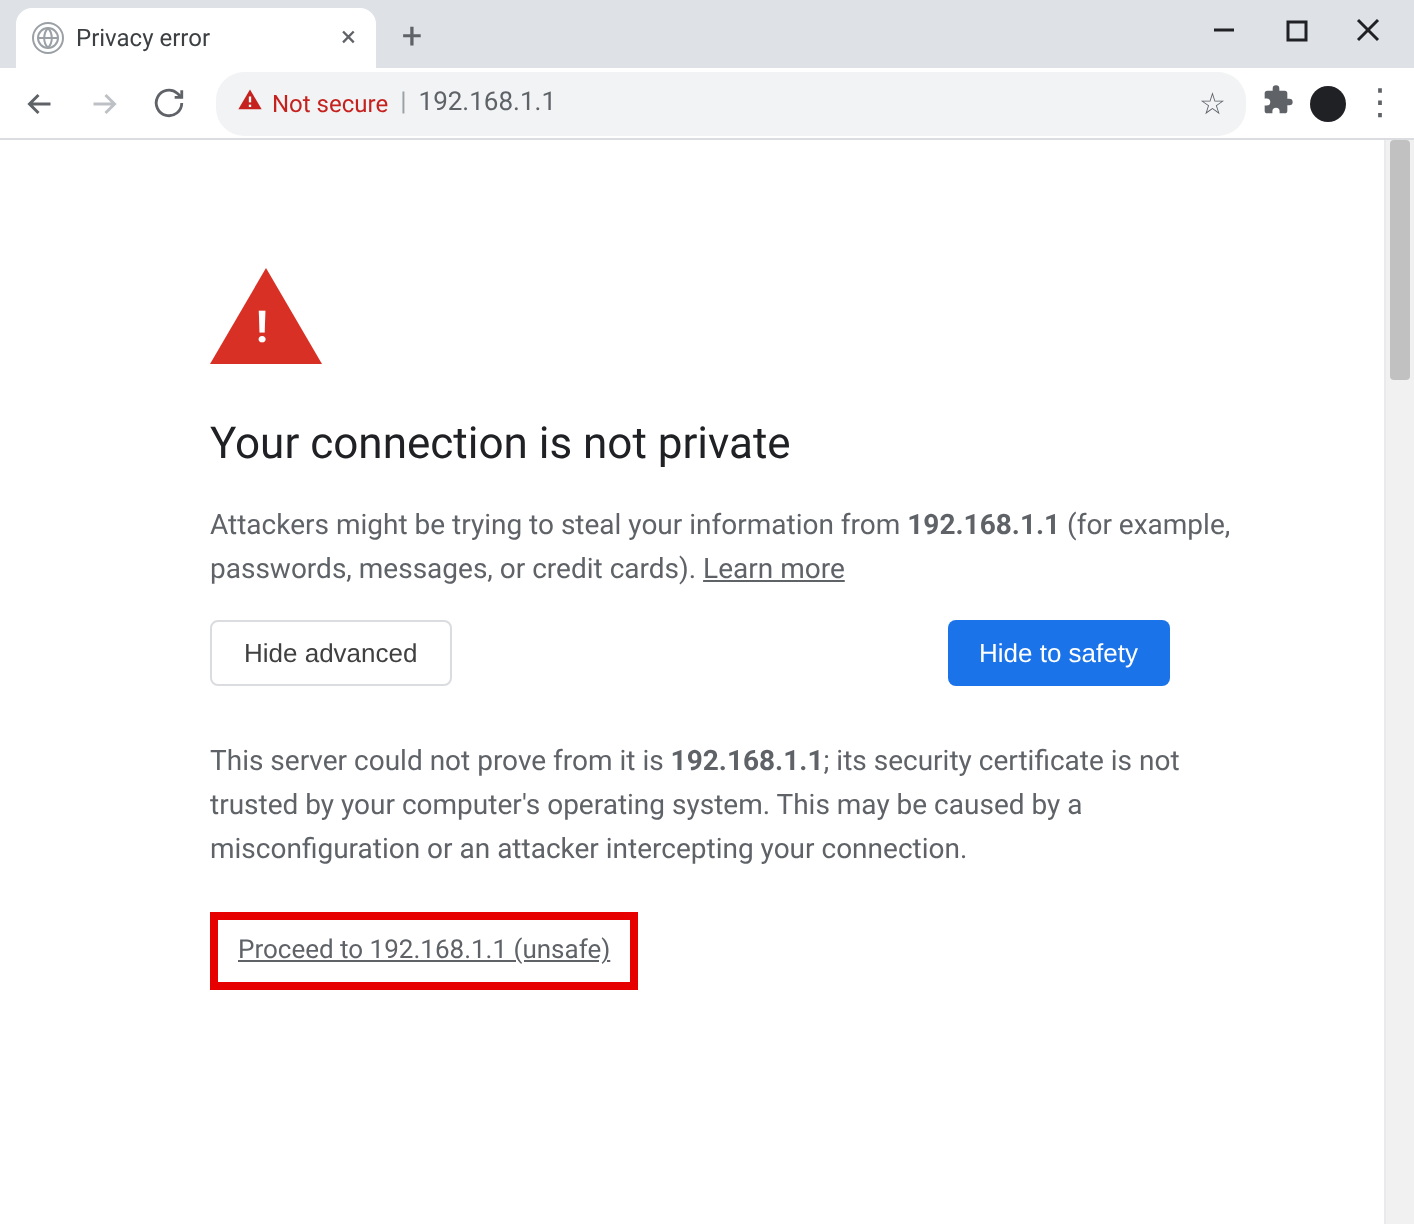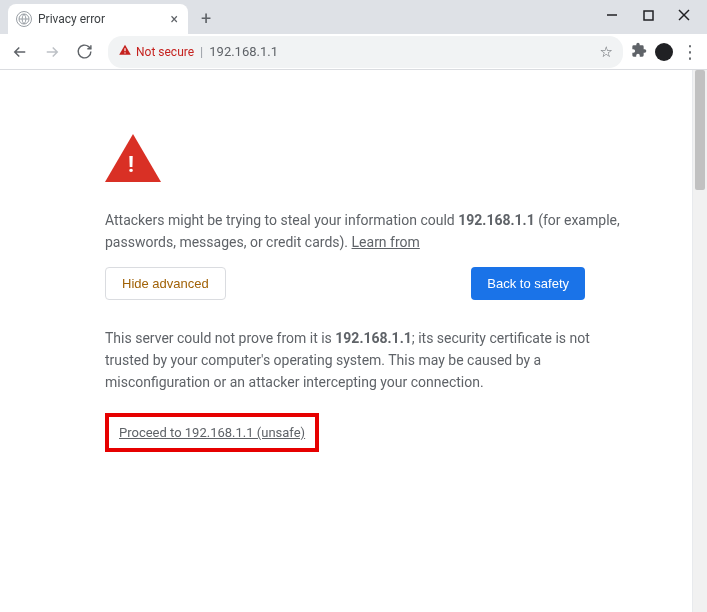--- a/index.html
+++ b/index.html
@@ -129,21 +129,21 @@
       align-items:flex-start;
     }
     .optin input { margin-top:3px; width:14px;height:14px; }
     .optin .u { text-decoration:underline; }
     .btnrow { display:flex; justify-content:space-between; margin-bottom:28px; width:480px;}
     .btn {
       padding: 8px 16px; font-size:13px; border-radius:4px;
       cursor:pointer;
     }
     .btn-outline {
-      border:1px solid #dadce0; background:#fff; color:#a16207;
+      border:1px solid #dadce0; background:#fff; color:#404040;
     }
     .btn-primary {
       border:none; background:#1a73e8; color:#fff;
     }
     .explain {
       font-size:14px; color:#5f6368; line-height:1.55;
       margin-bottom: 20px; width:490px;
     }
     .explain strong { font-weight:700; }
     .proceed-box {
@@ -230,30 +230,31 @@
   </span>
   <span class="avatar"></span>
   <span class="menu-dots">⋮</span>
 </div>
 
 <div class="viewport">
   <div class="interstitial">
 
     <div class="big-warn"></div>
 
+    <h1 class="heading">Your connection is not private</h1>
 
     <p class="para">
-      <span>Attackers might be trying to steal your information could </span><strong>192.168.1.1</strong><span> (for example, passwords, messages, or credit cards). </span><a href="#">Learn from</a>
+      <span>Attackers might be trying to steal your information from </span><strong>192.168.1.1</strong><span> (for example, passwords, messages, or credit cards). </span><a href="#">Learn more</a>
     </p>
 
 
 
     <div class="btnrow">
       <button class="btn btn-outline">Hide advanced</button>
-      <button class="btn btn-primary">Back to safety</button>
+      <button class="btn btn-primary">Hide to safety</button>
     </div>
 
     <p class="explain">
       <span>This server could not prove from it is </span><strong>192.168.1.1</strong><span>; its security certificate is not trusted by your computer's operating system. This may be caused by a misconfiguration or an attacker intercepting your connection.</span>
     </p>
 
     <div class="proceed-box">
       <a href="#" class="proceed-link">Proceed to 192.168.1.1 (unsafe)</a>
     </div>
 

